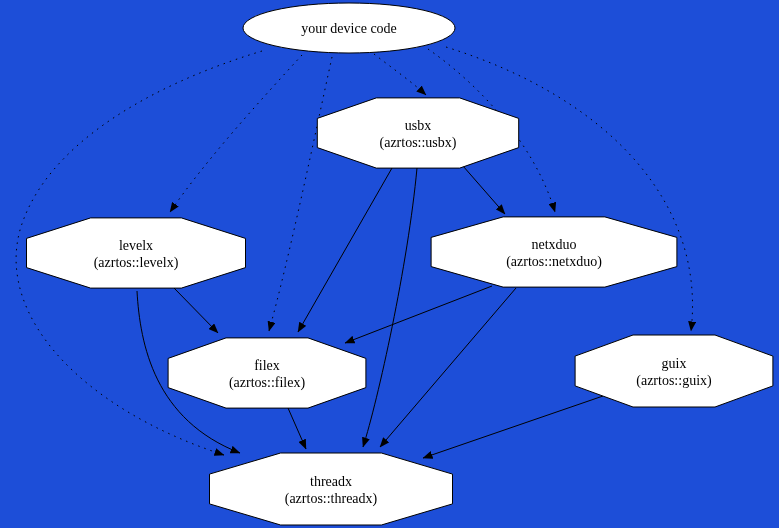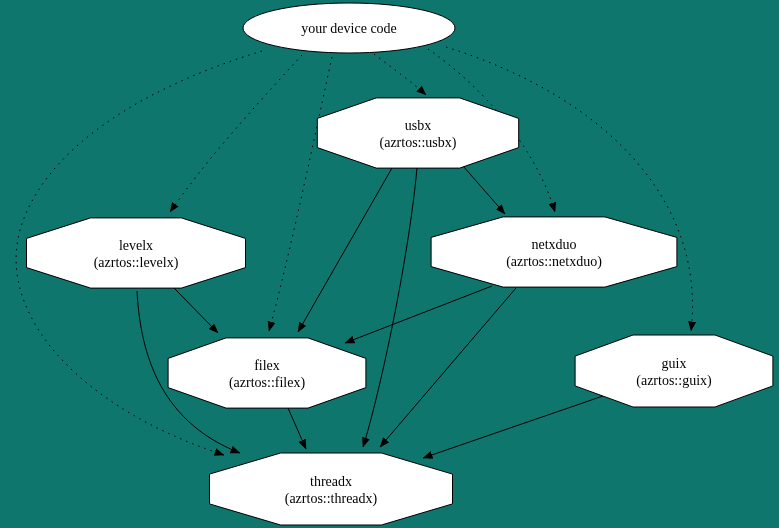--- a/index.html
+++ b/index.html
@@ -4,21 +4,21 @@
 <style>
   html, body {
     margin: 0;
     padding: 0;
     background: #ffffff;
   }
   .stage {
     position: relative;
     width: 779px;
     height: 528px;
-    background: #0f766e;
+    background: #1d4ed8;
     font-family: "Liberation Serif", "DejaVu Serif", serif;
     overflow: hidden;
   }
   svg {
     display: block;
   }
   .node-shape {
     fill: #ffffff;
     stroke: #000000;
     stroke-width: 1;

